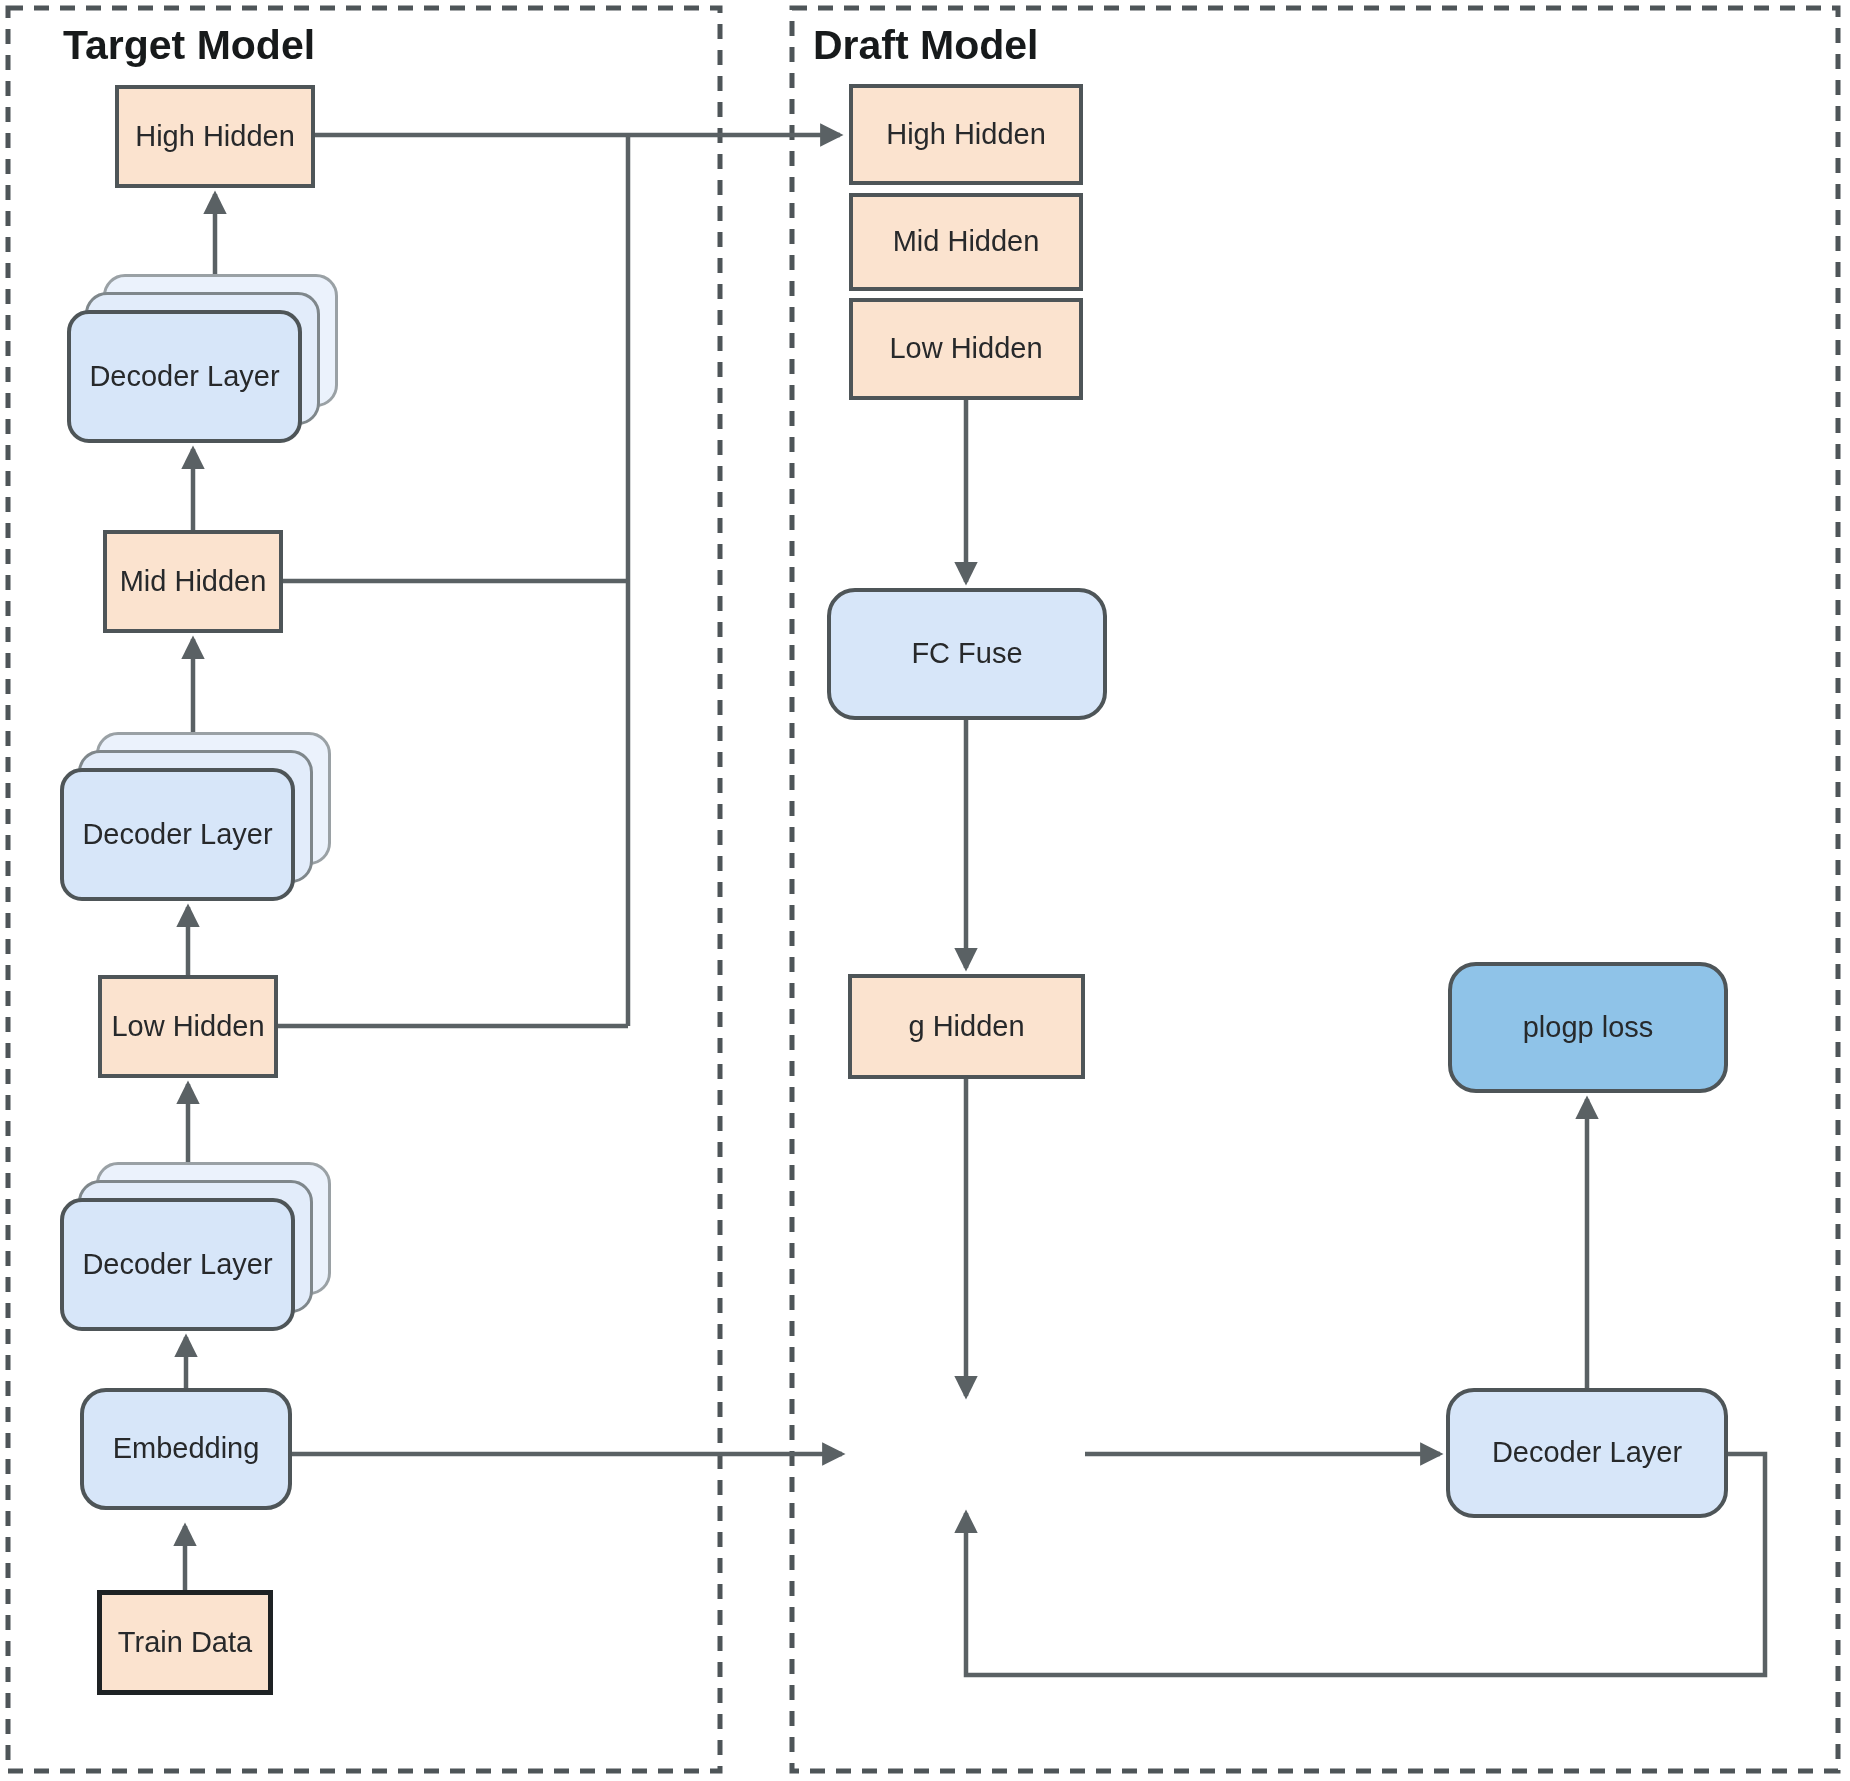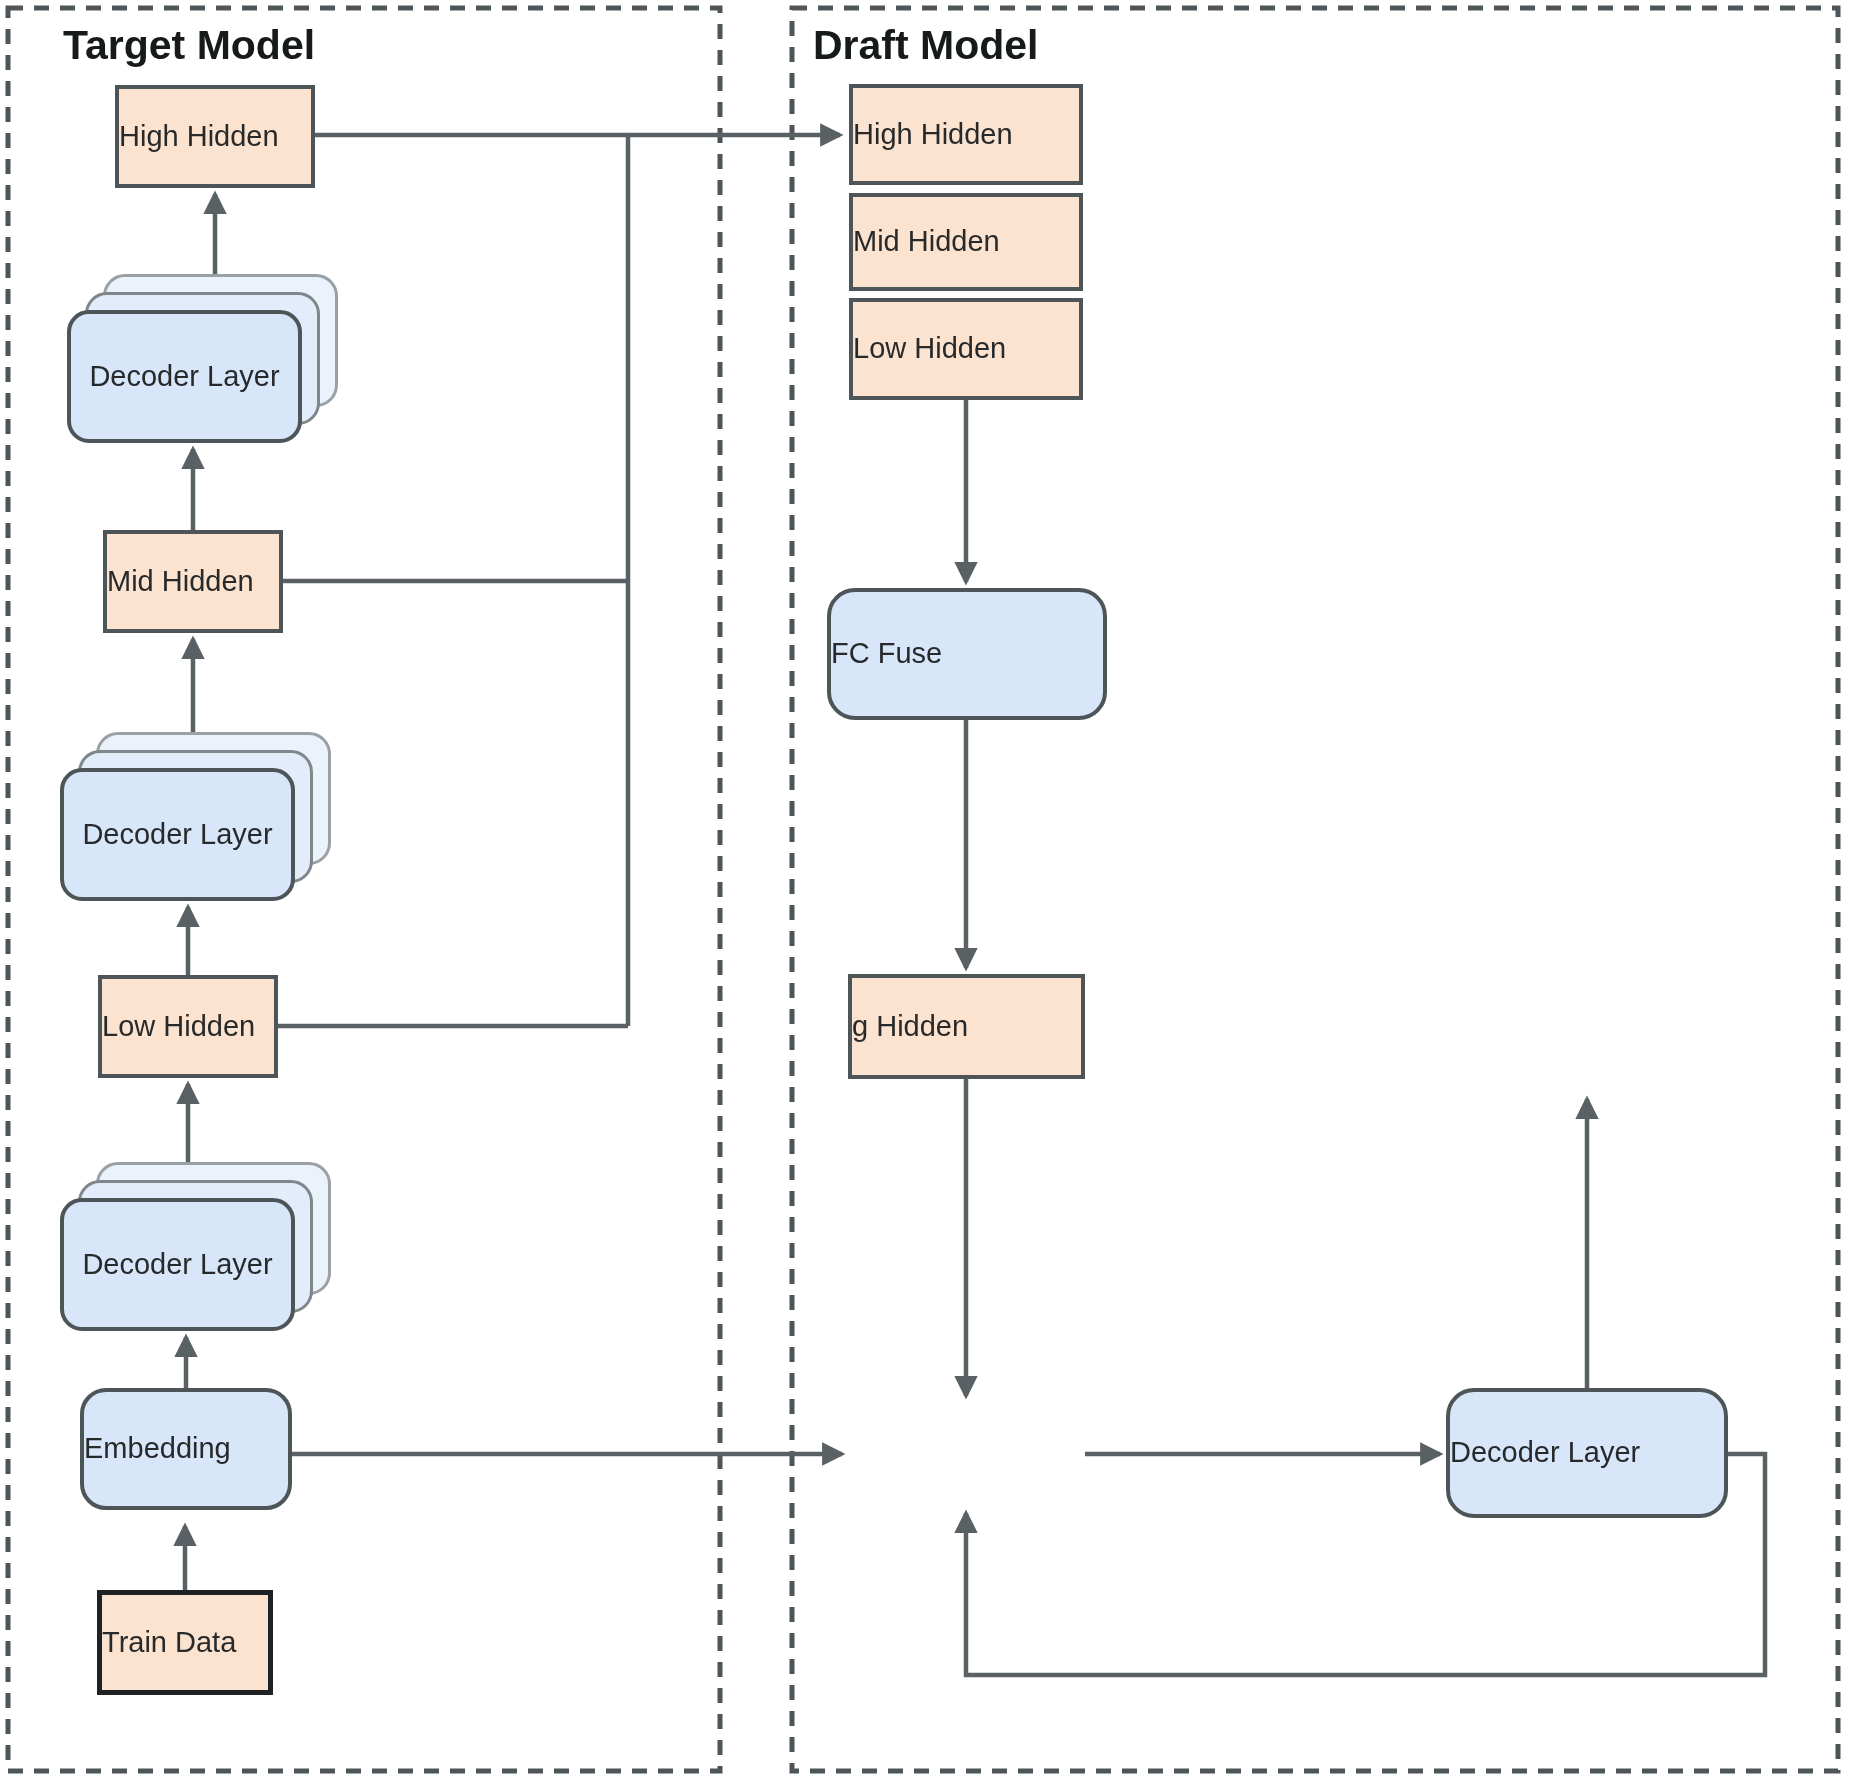--- a/index.html
+++ b/index.html
@@ -9,21 +9,21 @@
     background:#ffffff;
     font-family:"Liberation Sans", sans-serif;
     overflow:hidden;
   }
   svg.wires{position:absolute;left:0;top:0;}
   .frame{fill:none;stroke:var(--border);stroke-width:5;stroke-dasharray:15 11;}
   .wire{fill:none;stroke:var(--wire);stroke-width:4.5;}
   #arrowhead path{fill:var(--wire);}
   .node{
     position:absolute;
-    display:flex;align-items:center;justify-content:flex-start;
+    display:flex;align-items:center;justify-content:center;
     box-sizing:border-box;
     font-size:29px;color:#27292B;
     text-align:center;line-height:1.15;
   }
   .hidden-box{background:var(--hidden-fill);border:4px solid var(--border);}
   .blue-round{background:var(--layer-fill);border:4px solid var(--border);border-radius:24px;}
   .loss-box{background:var(--loss-fill);border:4px solid var(--border);border-radius:28px;}
   .train-box{background:var(--hidden-fill);border:5px solid #1E2224;}
   .model-title{
     position:absolute;
@@ -136,18 +136,21 @@
 
   <div class="node blue-round" style="left:827px;top:588px;width:280px;height:132px;border-radius:28px;">
     <span>FC Fuse</span>
   </div>
 
   <div class="node hidden-box" style="left:848px;top:974px;width:237px;height:105px;">
     <span>g Hidden</span>
   </div>
 
 
+  <div class="node loss-box" style="left:1448px;top:962px;width:280px;height:131px;">
+    <span>plogp loss</span>
+  </div>
 
   <div class="node blue-round" style="left:1446px;top:1388px;width:282px;height:130px;border-radius:28px;">
     <span>Decoder Layer</span>
   </div>
 
 </div>
 
 </body></html>

